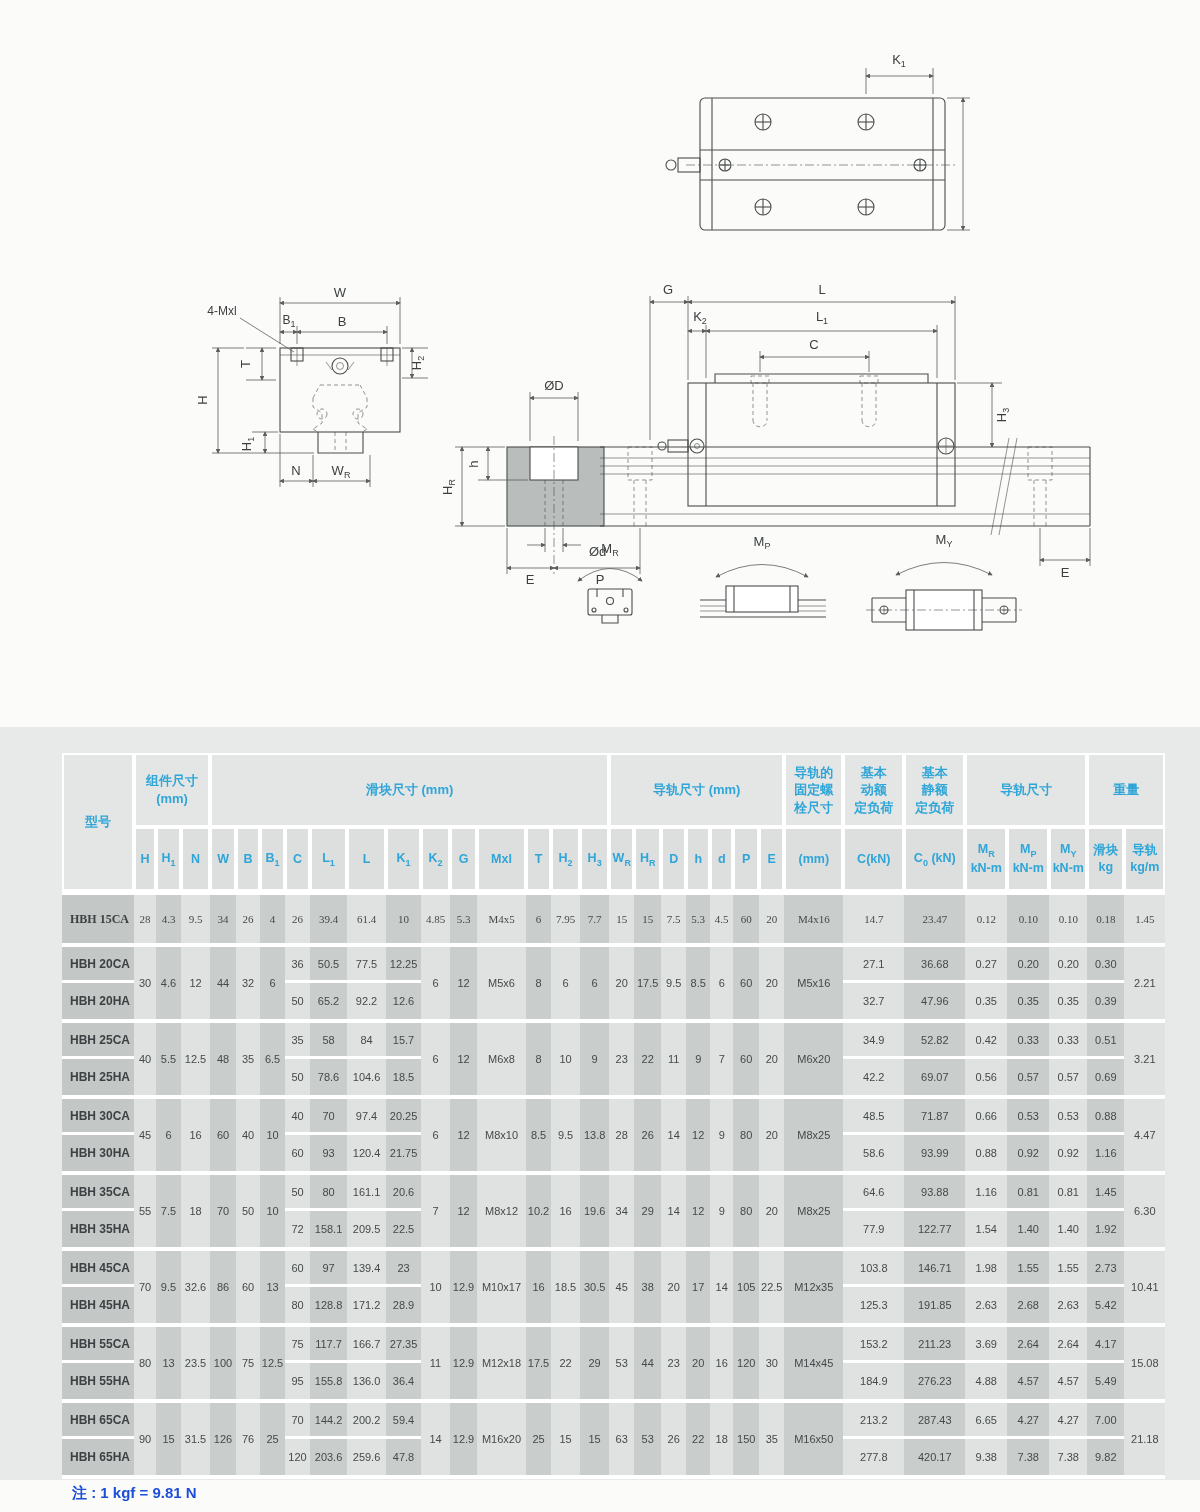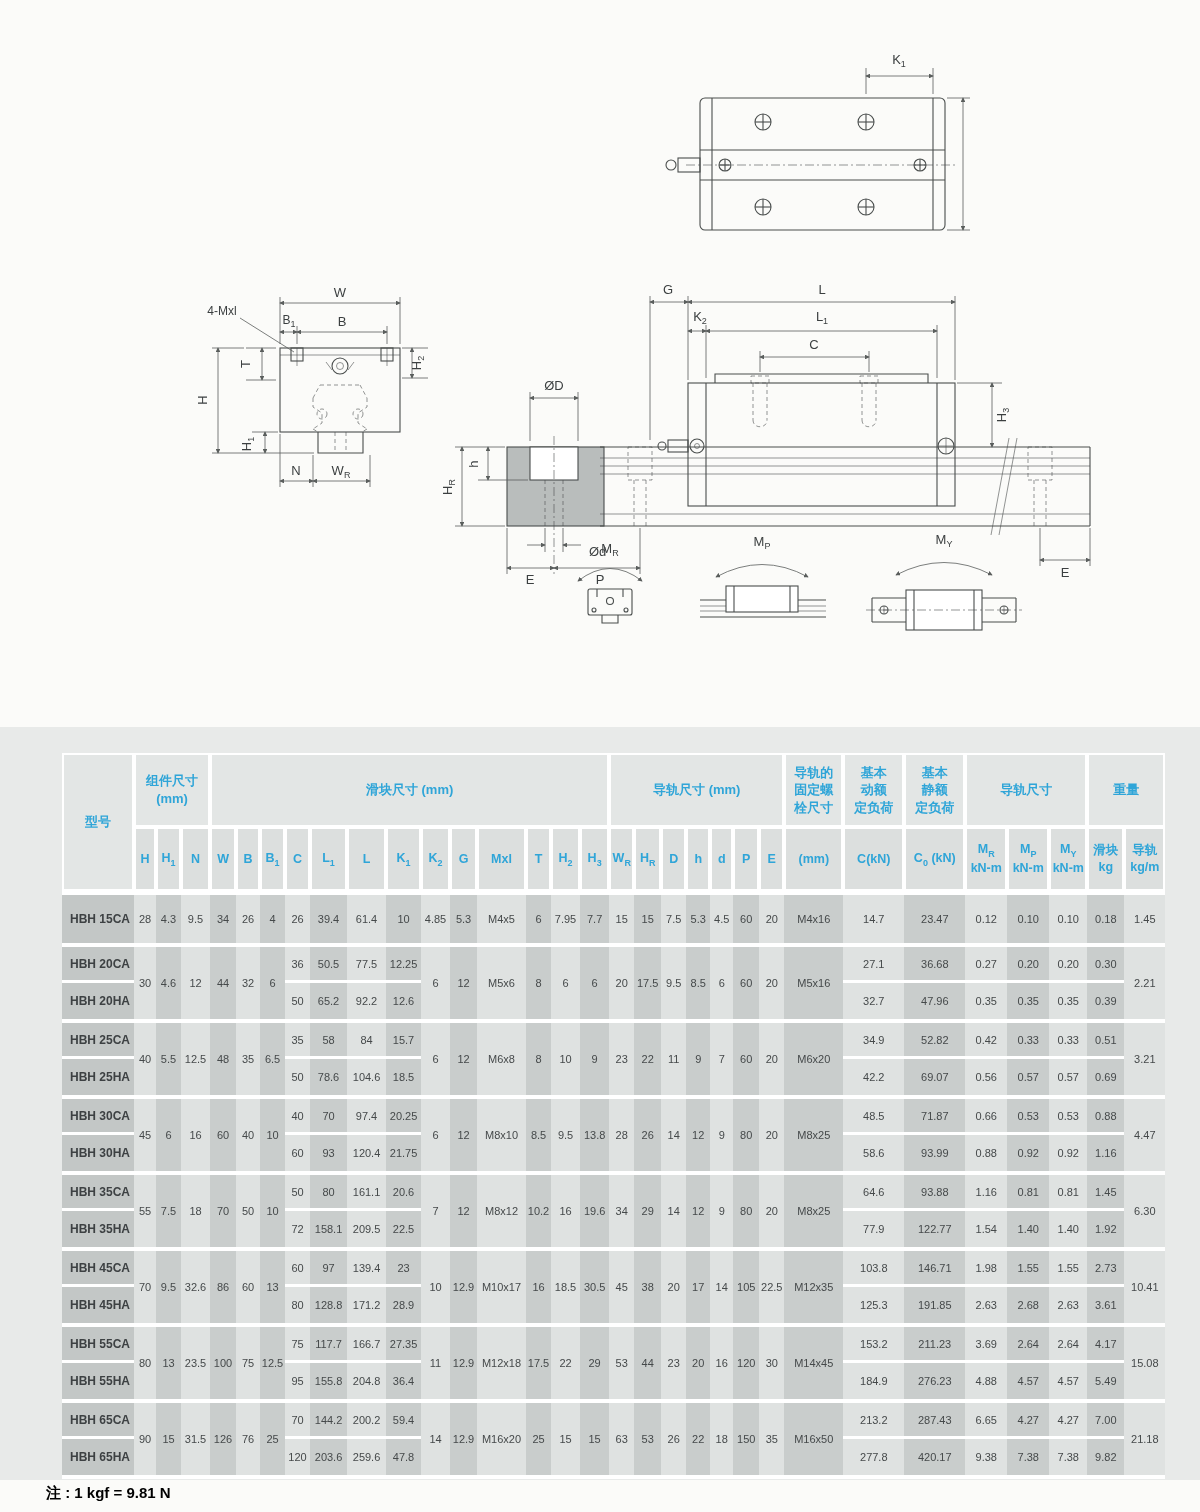--- a/index.html
+++ b/index.html
@@ -23,25 +23,25 @@
   }
   tr.gh{height:74px;}
   tr.sh th{height:60px;background:#dcdfde;font-size:12.5px;}
   th sub, .spec sub{font-size:9px;}
   tbody td{
     font-size:11px;color:#45494a;text-align:center;vertical-align:middle;padding:0;
   }
   td.c0{background:#dfe2e1;}
   td.c1{background:#c9cdcc;}
   td.model{background:#c3c7c6;font-weight:bold;font-size:12px;color:#3d4143;text-align:left;padding-left:8px;}
-  tr.single{height:48px;}
+  tr.single{height:48px;font-family:Liberation Serif, serif;}
   tr.pair{height:36px;}
   td.split{border-bottom:3px solid #ffffff;}
   tr.sep td{height:4px;background:#ffffff;padding:0;line-height:0;}
-  .note{position:absolute;left:46px;top:1484px;font-size:15px;color:#000000;font-weight:bold;text-align:right;}
+  .note{position:absolute;left:72px;top:1484px;font-size:15px;color:#1d4ed8;font-weight:bold;text-align:right;}
 </style>
 </head>
 <body>
 
 <div class="page">
 
   <svg class="drawings" width="1200" height="727" viewBox="0 0 1200 727">
     <defs>
       <marker id="ar" viewBox="0 0 10 10" refX="8.5" refY="5" markerWidth="6" markerHeight="6" orient="auto-start-reverse">
         <path d="M0,0 L10,5 L0,10 z" fill="#5a5e5d"></path>
@@ -674,21 +674,21 @@
             <td class="model">HBH 45HA</td>
             <td class="c0">80</td>
             <td class="c1">128.8</td>
             <td class="c0">171.2</td>
             <td class="c1">28.9</td>
             <td class="c0">125.3</td>
             <td class="c1">191.85</td>
             <td class="c0">2.63</td>
             <td class="c1">2.68</td>
             <td class="c0">2.63</td>
-            <td class="c1">3.61</td>
+            <td class="c1">5.42</td>
           </tr>
           <tr class="sep">
             <td colspan="32"></td>
           </tr>
           <tr class="pair">
             <td class="model split">HBH 55CA</td>
             <td rowspan="2" class="c0">80</td>
             <td rowspan="2" class="c1">13</td>
             <td rowspan="2" class="c0">23.5</td>
             <td rowspan="2" class="c1">100</td>
@@ -717,21 +717,21 @@
             <td class="c0 split">3.69</td>
             <td class="c1 split">2.64</td>
             <td class="c0 split">2.64</td>
             <td class="c1 split">4.17</td>
             <td rowspan="2" class="c0">15.08</td>
           </tr>
           <tr class="pair">
             <td class="model">HBH 55HA</td>
             <td class="c0">95</td>
             <td class="c1">155.8</td>
-            <td class="c0">204.8</td>
+            <td class="c0">136.0</td>
             <td class="c1">36.4</td>
             <td class="c0">184.9</td>
             <td class="c1">276.23</td>
             <td class="c0">4.88</td>
             <td class="c1">4.57</td>
             <td class="c0">4.57</td>
             <td class="c1">5.49</td>
           </tr>
           <tr class="sep">
             <td colspan="32"></td>

